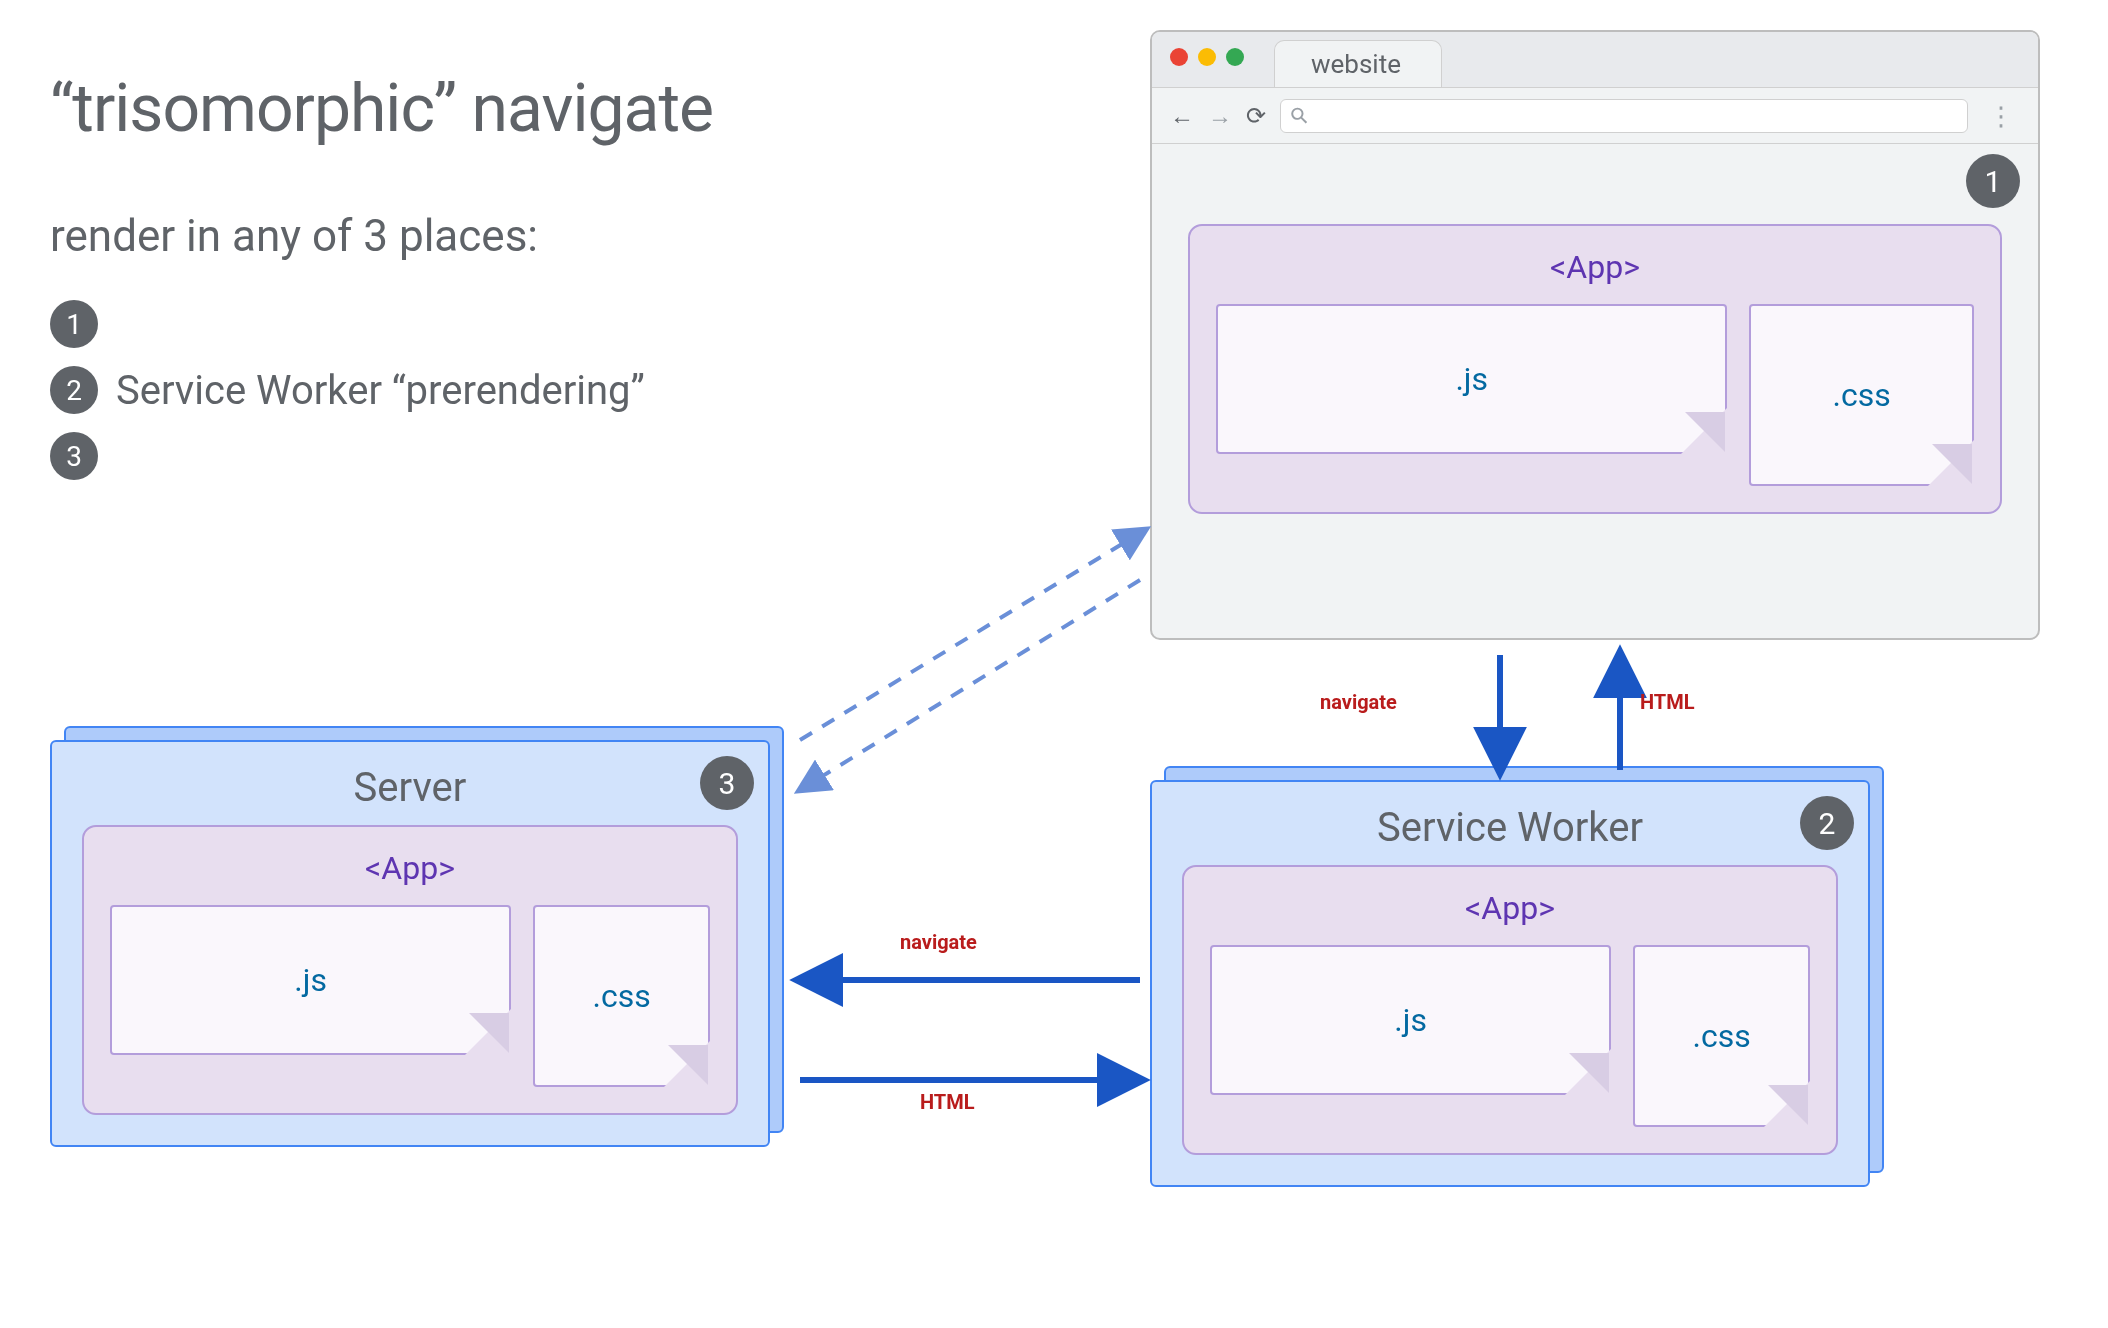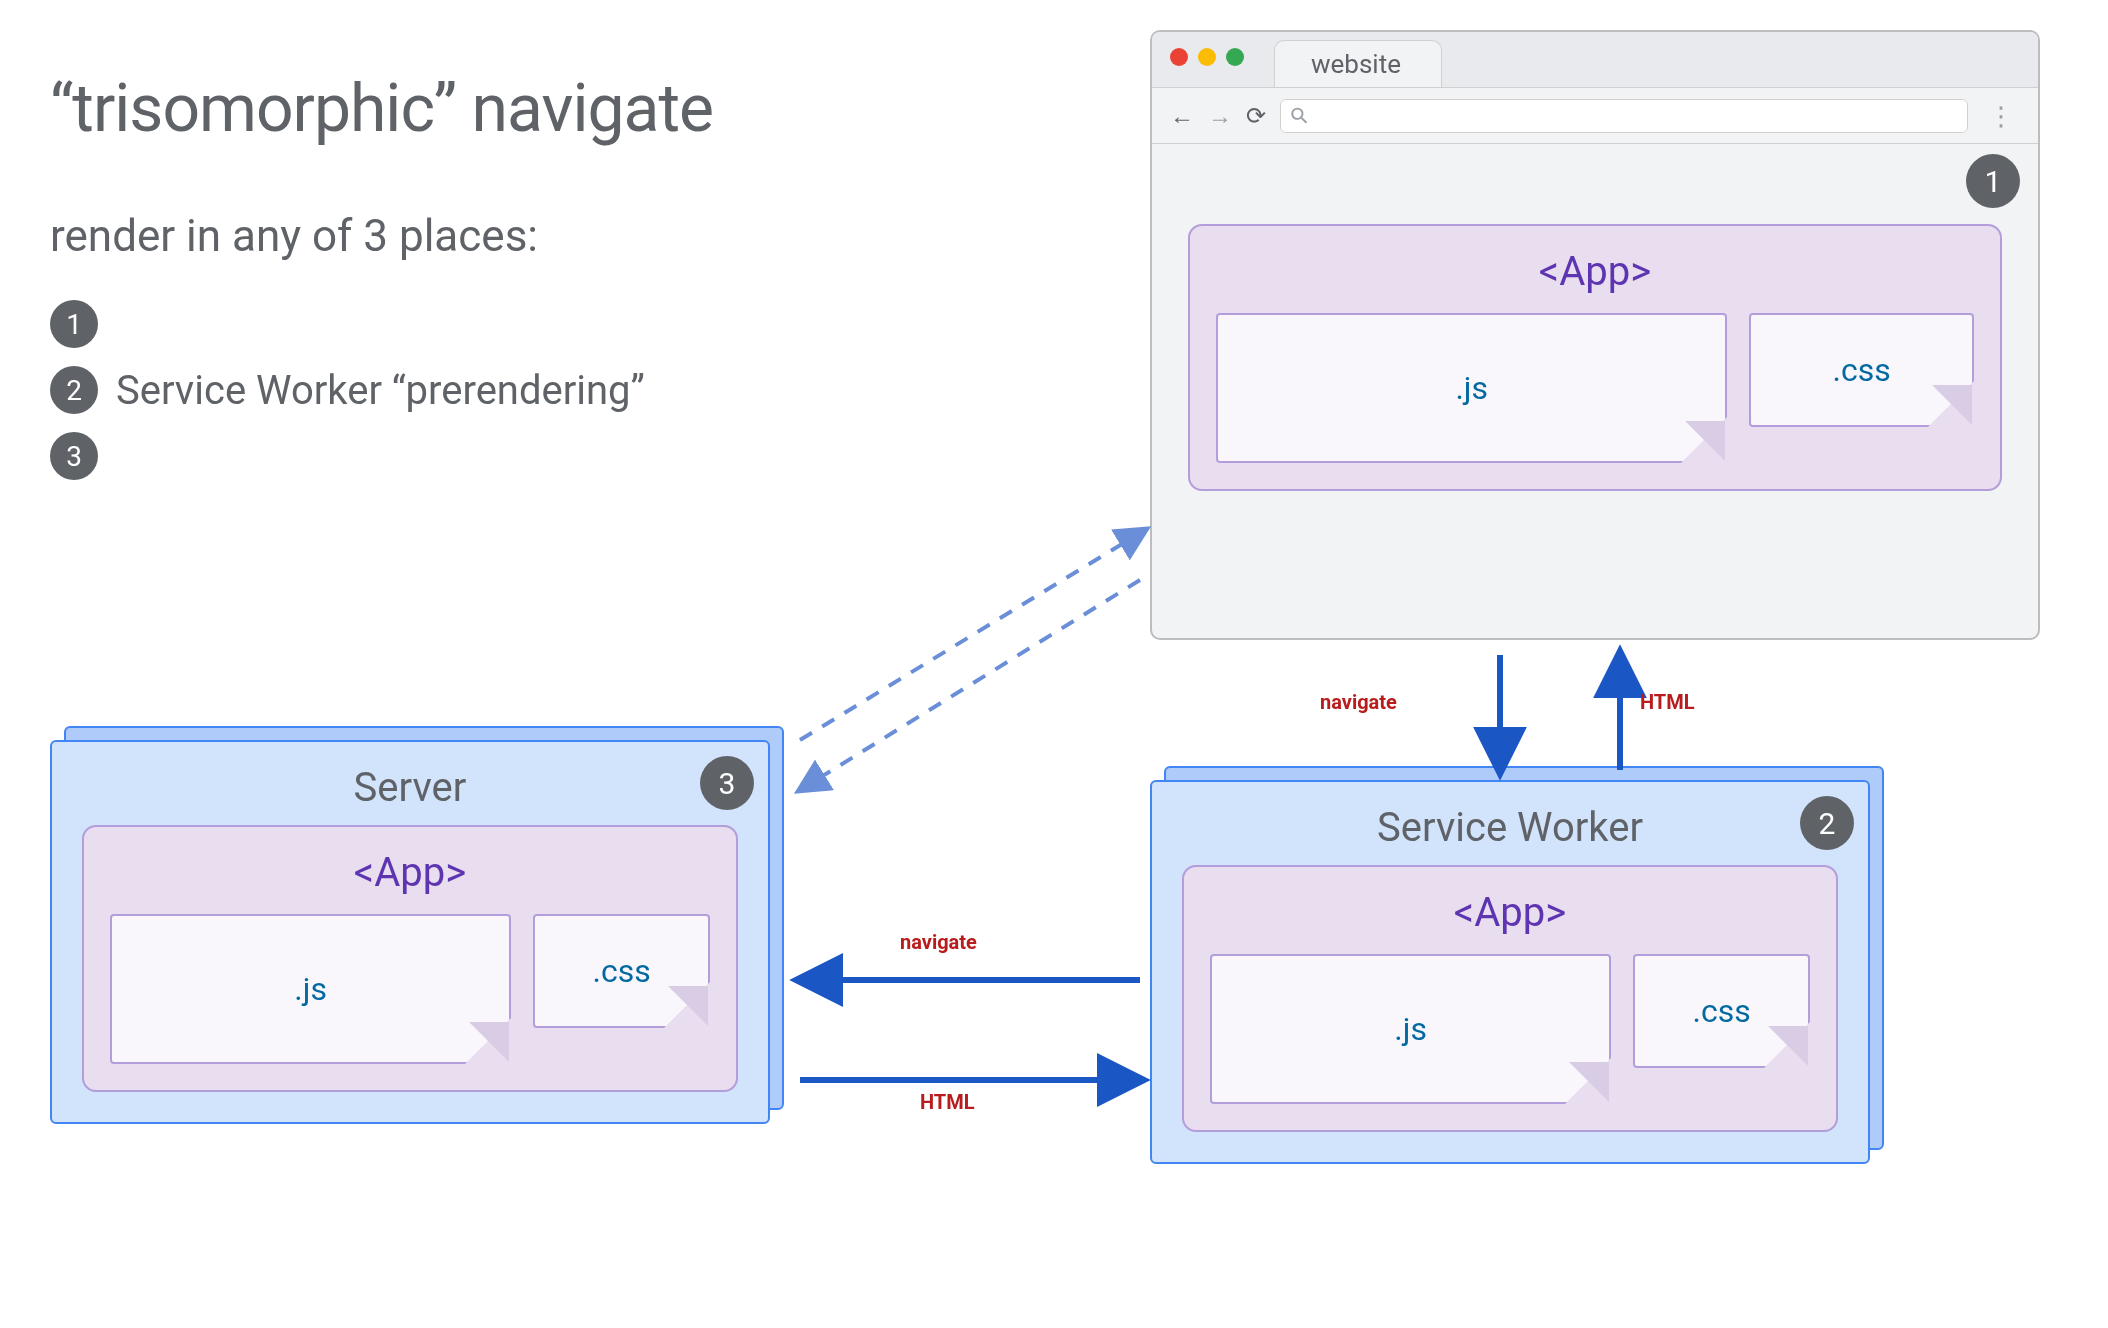--- a/index.html
+++ b/index.html
@@ -16,25 +16,25 @@
 
   
   .box3d { position: absolute; }
   .box3d .depth { position: absolute; left: 14px; top: -14px; width: 100%; height: 100%; background: #aecbfa; border: 2px solid #4285f4; border-radius: 6px; }
   .box3d .face { position: relative; background: #d2e3fc; border: 2px solid #4285f4; border-radius: 6px; padding: 22px 30px 30px 30px; }
   .box-title { text-align: center; font-size: 40px; color: #5f6368; margin-bottom: 14px; }
   .badge { position: absolute; width: 54px; height: 54px; border-radius: 50%; background: #5f6368; color: #fff; display: flex; align-items: center; justify-content: center; font-size: 30px; }
 
   
   .app { background: #e8deef; border: 2px solid #b39ddb; border-radius: 14px; padding: 22px 26px 26px 26px; }
-  .app-title { text-align: center; font-size: 40px; color: #5e35b1; margin-bottom: 18px; }
+  .app-title { text-align: center; font-size: 32px; color: #5e35b1; margin-bottom: 18px; }
   .files { display: flex; gap: 22px; align-items: stretch; }
   .file { position: relative; background: #faf7fc; border: 2px solid #b39ddb; border-radius: 4px; display: flex; align-items: center; justify-content: center; font-size: 32px; color: #0369a1; }
   .file.js { flex: 2.3; height: 150px; }
-  .file.css { flex: 1; height: 114px; }
+  .file.css { flex: 1; height: 182px; }
   .fold { position: absolute; right: 0; bottom: 0; width: 44px; height: 44px; }
   .fold::before { content: ""; position: absolute; right: -2px; bottom: -2px; width: 0; height: 0; border-left: 46px solid transparent; border-bottom: 46px solid #e8deef; }
   .fold::after { content: ""; position: absolute; right: 0; bottom: 0; width: 0; height: 0; border-left: 40px solid transparent; border-top: 40px solid #d8cde4; }
 
   
   .browser { position: absolute; border: 2px solid #bdbdbd; border-radius: 10px; background: #f1f3f4; overflow: hidden; }
   .browser .tabbar { height: 56px; background: #e8eaed; display: flex; align-items: flex-end; padding-left: 18px; border-bottom: 1px solid #d0d0d0; }
   .browser .lights { display: flex; gap: 10px; align-self: center; margin-right: 30px; margin-bottom: 6px; }
   .light { width: 18px; height: 18px; border-radius: 50%; background: #ccc; }
   .light.red { background: #ea4335; } .light.yellow { background: #fbbc04; } .light.green { background: #34a853; }

